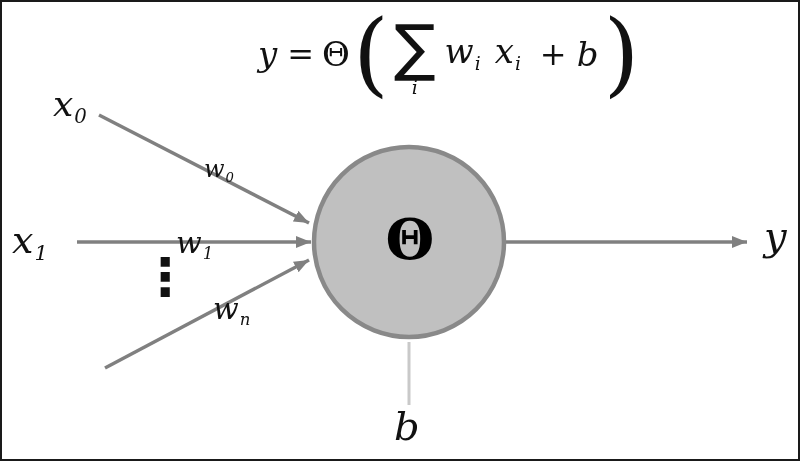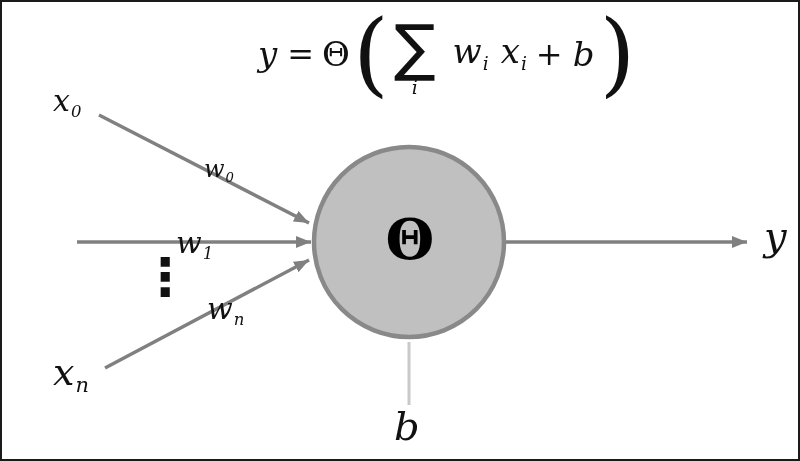--- a/index.html
+++ b/index.html
@@ -29,26 +29,26 @@
 
   .lab {
     position: absolute;
     color: var(--text);
     font-style: italic;
     line-height: 1;
     white-space: nowrap;
   }
   .sb { font-size: 0.55em; font-style: italic; vertical-align: -0.35em; margin-left: 1px; }
 
-  .pos-x0 { left: 51px;  top: 84px;  font-size: 30px; }
+  .pos-x0 { left: 51px;  top: 84px;  font-size: 36px; }
   .pos-x1 { left: 10px;  top: 219px; font-size: 38px; }
   .pos-xn { left: 51px;  top: 351px; font-size: 38px; }
   .pos-w0 { left: 202px; top: 155px; font-size: 24px; }
   .pos-w1 { left: 174px; top: 226px; font-size: 30px; }
-  .pos-wn { left: 205px; top: 292px; font-size: 30px; }
+  .pos-wn { left: 211px; top: 292px; font-size: 30px; }
   .pos-y  { left: 762px; top: 214px; font-size: 40px; }
   .pos-b  { left: 392px; top: 404px; font-size: 40px; }
 
   .dots {
     position: absolute;
     left: 137px; top: 249px;
     font-family: "DejaVu Sans", sans-serif;
     font-style: normal;
     font-weight: bold;
     font-size: 52px;
@@ -109,30 +109,30 @@
   <div class="formula">
     <span class="f-main">y</span>
     <span class="f-op">=</span>
     <span class="f-theta">Θ</span>
     <span class="f-paren">(</span>
     <span class="f-sum-block">
       <span class="f-sum">∑</span>
       <span class="f-sum-sub">i</span>
     </span>
     <span class="f-terms">
-      <span class="f-main" style="margin:0 11px;"><span>w</span><sub class="sb">i</sub></span>
-      <span class="f-main" style="margin:0 1px;"><span>x</span><sub class="sb">i</sub></span>
+      <span class="f-main" style="margin:0 3px;"><span>w</span><sub class="sb">i</sub></span>
+      <span class="f-main" style="margin:0 11px;"><span>x</span><sub class="sb">i</sub></span>
     </span>
     <span class="f-op">+</span>
     <span class="f-main">b</span>
     <span class="f-paren">)</span>
   </div>
 
   <div class="lab pos-x0"><span>x</span><sub class="sb">0</sub></div>
-  <div class="lab pos-xn"><span>x</span><sub class="sb">n</sub></div>
+  <div class="lab pos-x1"><span>x</span><sub class="sb">1</sub></div>
 
   <div class="lab pos-w0"><span>w</span><sub class="sb">0</sub></div>
   <div class="lab pos-w1"><span>w</span><sub class="sb">1</sub></div>
   <div class="lab pos-wn"><span>w</span><sub class="sb">n</sub></div>
 
   <div class="dots">⋮</div>
 
   <div class="theta-node">Θ</div>
 
   <div class="lab pos-y">y</div>

